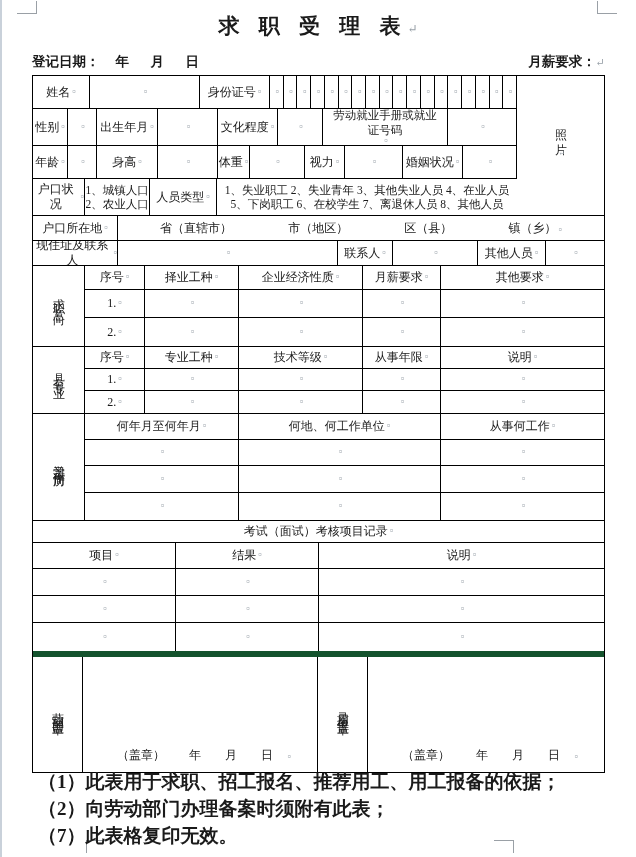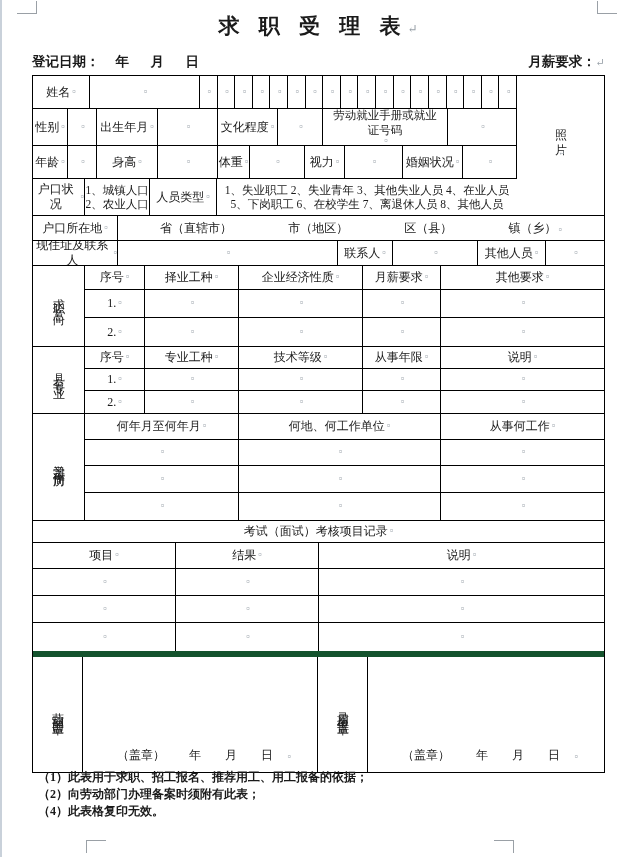--- a/index.html
+++ b/index.html
@@ -45,21 +45,21 @@
   .photo-v::after{content:"↵";font-size:8px;color:#98a0a8;}
   .small2{font-size:11.5px;}
   .units{justify-content:space-around;padding:0 14px;}
   .stamp{display:flex;height:115px;}
   .stamp-content{position:relative;}
   .sealline{position:absolute;left:0;right:0;bottom:9px;display:flex;
             justify-content:space-between;padding:0 38px 0 34px;font-size:12px;}
   .sealline .d{letter-spacing:6px;}
   .sealline::after{content:"¤";font-size:7px;color:#9aa2aa;position:absolute;right:26px;bottom:1px;}
   
-  .notes{position:absolute;left:38px;top:769px;font-size:12px;font-weight:600;line-height:1.42;}
+  .notes{position:absolute;left:38px;top:769px;font-size:19px;font-weight:600;line-height:1.42;}
 </style>
 </head>
 <body>
 
 <div class="edge-l"></div>
 <div class="cm cm-tl"></div>
 <div class="cm cm-tr"></div>
 <div class="cm cm-bl"></div>
 <div class="cm cm-br"></div>
 
@@ -72,20 +72,21 @@
   <div class="regno">月薪要求：</div>
 </div>
 
 <div class="tbl">
 
   <div class="sec">
     <div class="secbody" style="flex:0 0 484px;">
       <div class="hrow h33">
         <div class="cell mk" style="width:57px">姓名</div>
         <div class="cell mk" style="width:110px"></div>
+        <div class="cell mk" style="width:70px">身份证号</div>
         <div class="idcells">
             <div class="idcell mk"></div>
             <div class="idcell mk"></div>
             <div class="idcell mk"></div>
             <div class="idcell mk"></div>
             <div class="idcell mk"></div>
             <div class="idcell mk"></div>
             <div class="idcell mk"></div>
             <div class="idcell mk"></div>
             <div class="idcell mk"></div>
@@ -294,14 +295,14 @@
         <span class="d">年　月　日</span>
       </div>
     </div>
   </div>
 
 </div>
 
 <div class="notes">
   <div>（1）此表用于求职、招工报名、推荐用工、用工报备的依据；</div>
   <div>（2）向劳动部门办理备案时须附有此表；</div>
-  <div>（4）此表格复印无效。</div>
+  <div>（7）此表格复印无效。</div>
 </div>
 
 </body></html>

